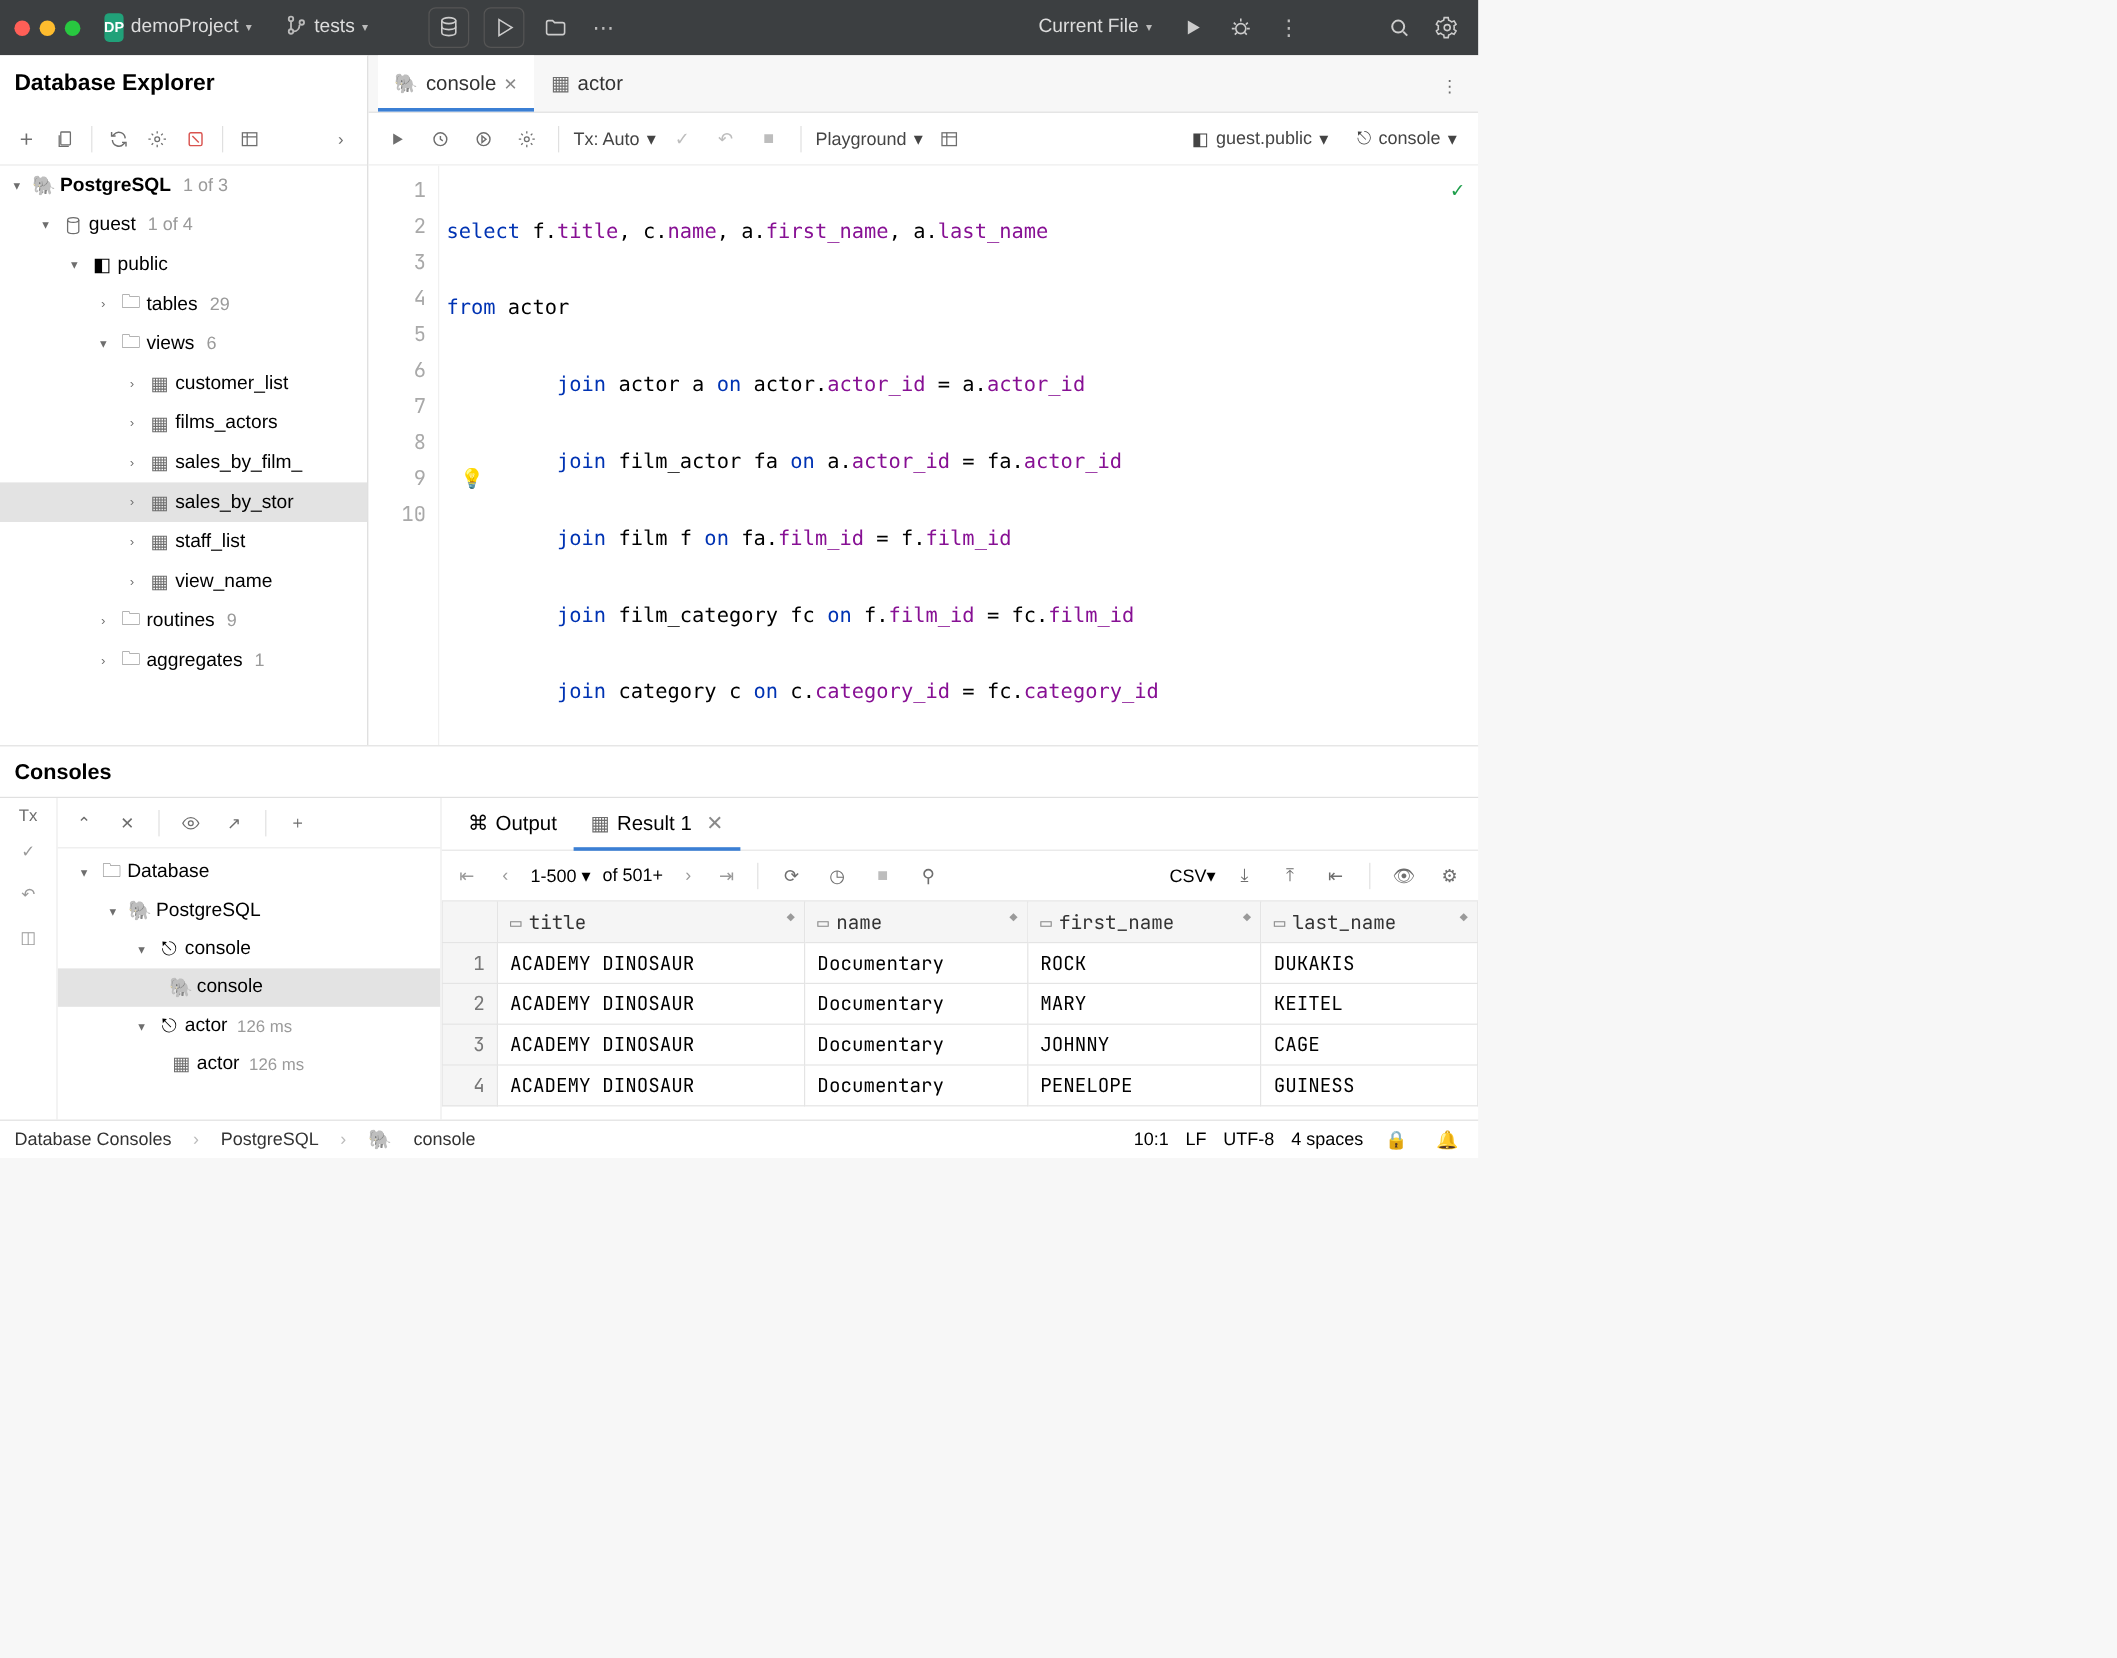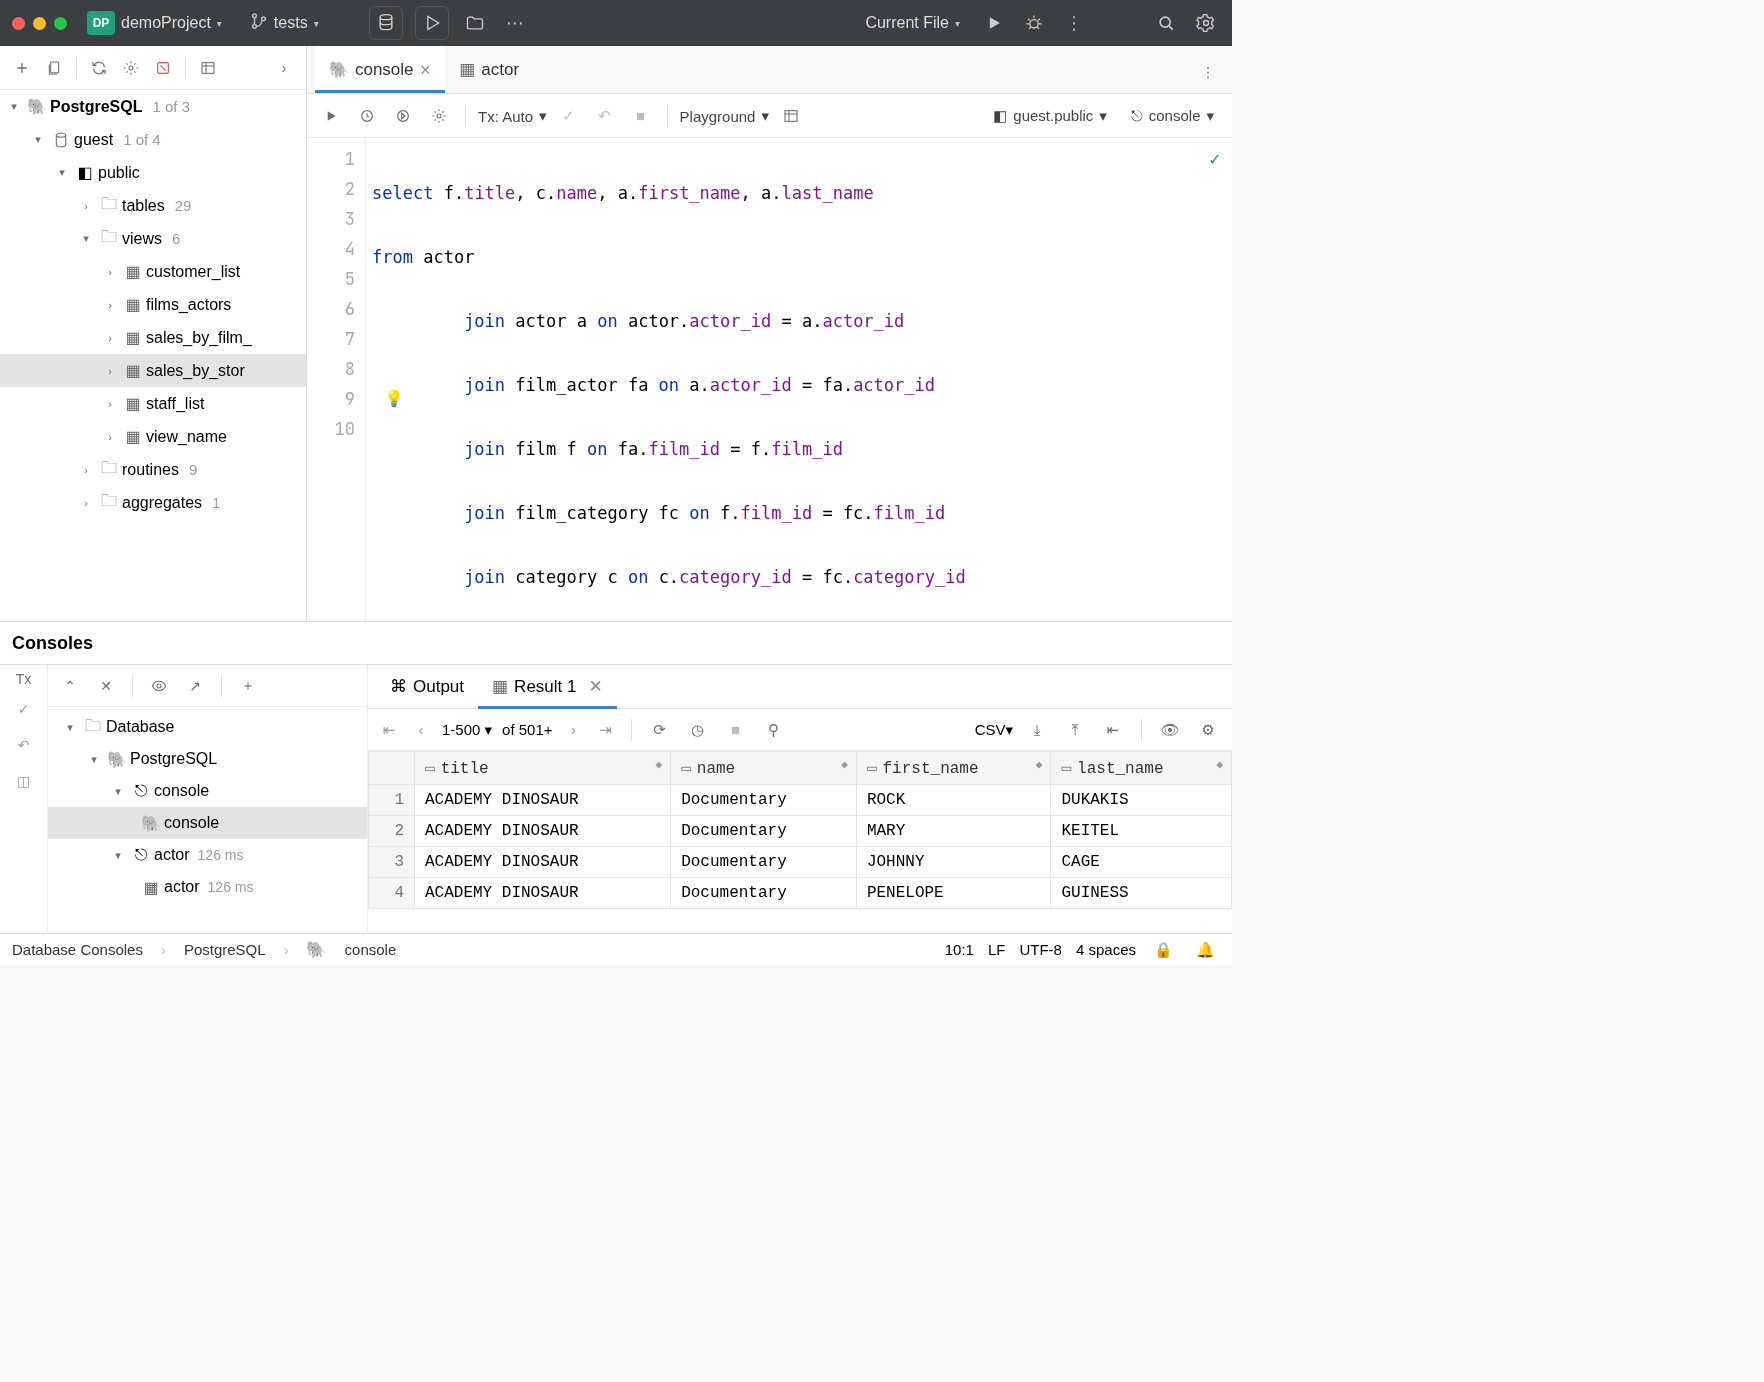--- a/index.html
+++ b/index.html
@@ -20,21 +20,21 @@
   display: flex;
   align-items: center;
   padding: 0 12px;
   gap: 12px;
 }
 .traffic { display: flex; gap: 8px; }
 .traffic span { width: 13px; height: 13px; border-radius: 50%; }
 .tr-red { background: #ff5f57; }
 .tr-yellow { background: #febc2e; }
 .tr-green { background: #28c840; }
-.proj-icon { width: 28px; height: 24px; background: #21a179; border-radius: 4px; color:#fff; font-size:12px; font-weight:600; display:flex; align-items:center; justify-content:center; }
+.proj-icon { width: 16px; height: 24px; background: #21a179; border-radius: 4px; color:#fff; font-size:12px; font-weight:600; display:flex; align-items:center; justify-content:center; }
 .titlebar .t-label { color:#ddd; font-size:16px; }
 .titlebar .seg { display:flex; align-items:center; gap:6px; padding:4px 8px; border-radius:6px; }
 .titlebar .chev { color:#bbb; font-size:10px; }
 .titlebar .ico { width:28px; height:28px; display:flex; align-items:center; justify-content:center; color:#ccc; border-radius:6px; }
 .titlebar .ico svg { width:20px; height:20px; }
 .flex-spacer { flex:1; }
 .run { color:#4caf50; }
 .titlebar .ico.boxed { border:1px solid #555; width:34px; height:34px; }
 
 .main { flex:1; display:flex; overflow:hidden; }
@@ -97,21 +97,21 @@
 .svc-ms{color:#9a9a9a;font-size:14px;margin-left:4px;}
 
 .svc-right { flex:1; display:flex; flex-direction:column; overflow:hidden;}
 .svc-tabs { height:44px; border-bottom:1px solid #e5e5e5; display:flex; align-items:stretch; padding-left:8px;}
 .svc-tab{display:flex;align-items:center;gap:6px;padding:0 14px;font-size:17px;position:relative;}
 .svc-tab.active::after{content:"";position:absolute;bottom:-1px;left:0;right:0;height:3px;background:#3b7fd4;}
 .res-tb{height:42px;border-bottom:1px solid #ececec;display:flex;align-items:center;padding:0 10px;gap:10px;font-size:15px;}
 .res-tb .nav-ico{color:#9a9a9a;width:22px;display:flex;justify-content:center;}
 .grid{flex:1;overflow:auto;font-family:"JetBrains Mono",Menlo,monospace;font-size:16px;}
 .grid table{border-collapse:collapse;width:100%;}
-.grid th,.grid td{border:1px solid #e4e4e4;padding:6px 10px;text-align:left;white-space:nowrap;font-family:Liberation Mono, monospace;}
+.grid th,.grid td{border:1px solid #e4e4e4;padding:6px 10px;text-align:left;white-space:nowrap;}
 .grid th{background:#f5f5f5;font-weight:400;color:#333;position:relative;}
 .grid th .sort{position:absolute;right:8px;color:#9a9a9a;font-size:11px;}
 .grid .rownum{background:#f5f5f5;color:#777;text-align:right;width:46px;}
 .grid .col-ico{color:#8a8a8a;margin-right:6px;}
 
 .status { height:32px; border-top:1px solid #e0e0e0; display:flex; align-items:center; padding:0 12px; font-size:15px; background:#fff; gap:14px;}
 .status .crumb{display:flex;align-items:center;gap:18px;color:#333;}
 .status .sep{color:#bbb;}
 .status .flex-spacer{flex:1;}
 </style>
@@ -188,20 +188,21 @@
       <svg viewBox="0 0 24 24" fill="none" stroke="currentColor" stroke-width="1.6">
         <circle cx="12" cy="12" r="3"></circle>
         <path d="M19 12a7 7 0 00-.2-1.7l2.1-1.6-2-3.4-2.5 1a7 7 0 00-2.9-1.7L13 2h-4l-.5 2.6a7 7 0 00-2.9 1.7l-2.5-1-2 3.4 2.1 1.6A7 7 0 003 12c0 .6.1 1.2.2 1.7L1.1 15.3l2 3.4 2.5-1a7 7 0 002.9 1.7L9 22h4l.5-2.6a7 7 0 002.9-1.7l2.5 1 2-3.4-2.1-1.6c.1-.5.2-1.1.2-1.7z"></path>
       </svg>
     </div>
 </div>
 
 <div class="main">
 
   <div class="left-panel">
+    <div class="panel-hdr">Database Explorer</div>
     <div class="panel-tb">
       <div class="ico-sm">
           <svg viewBox="0 0 24 24" stroke="currentColor" stroke-width="2">
             <path d="M12 5v14M5 12h14"></path>
           </svg>
         </div>
       <div class="ico-sm">
           <svg viewBox="0 0 24 24" fill="none" stroke="currentColor" stroke-width="1.6">
             <rect x="7" y="3" width="12" height="16" rx="1"></rect>
             <path d="M5 7v14h12"></path>

